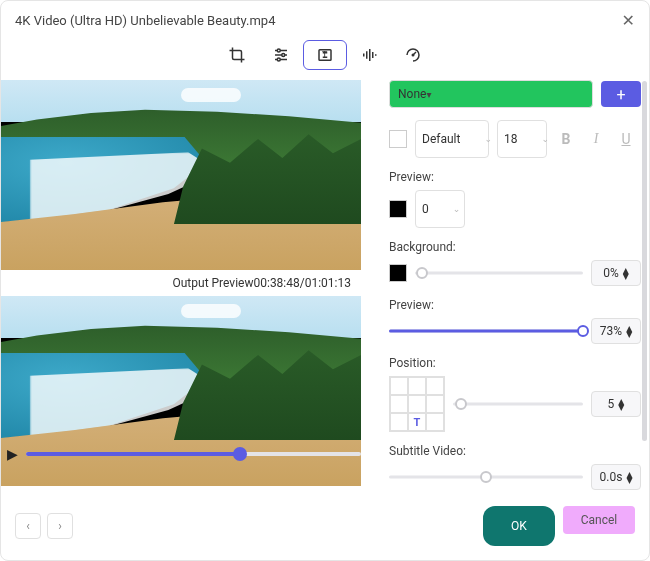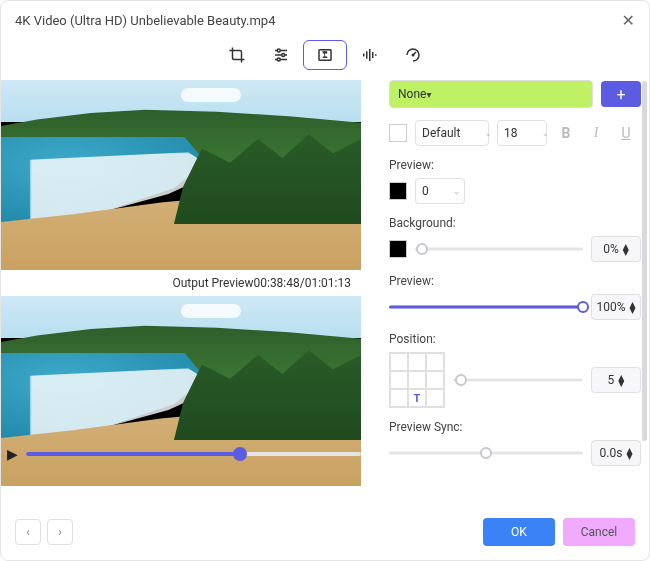--- a/index.html
+++ b/index.html
@@ -22,46 +22,46 @@
 .sand{position:absolute;bottom:0;left:0;right:0;height:42%;background:linear-gradient(#d4b07a,#c9a260);clip-path:polygon(0 40%,20% 30%,45% 15%,70% 5%,100% 0,100% 100%,0 100%)}
 .palms{position:absolute;top:26%;right:0;width:52%;height:50%;background:linear-gradient(#2a5c28,#1f4a1f);clip-path:polygon(5% 60%,15% 20%,30% 35%,45% 10%,58% 30%,72% 5%,85% 25%,100% 10%,100% 100%,0 100%)}
 .cloud{position:absolute;top:4%;left:50%;width:60px;height:14px;background:rgba(255,255,255,.8);border-radius:10px}
 .preview-row{display:flex;justify-content:flex-end;padding:6px 10px 6px 4px;color:#555;width:360px}
 .right{flex:1;padding:0 8px 0 18px;overflow-y:auto}
 .right::-webkit-scrollbar{width:6px}
 .right::-webkit-scrollbar-thumb{background:#d0d0d0;border-radius:3px}
 .field{margin-bottom:12px}
 .label{color:#444;margin-bottom:6px;display:block}
 .row{display:flex;align-items:center;gap:8px}
-.select{flex:1;height:28px;border:1px solid #ddd;border-radius:4px;background:#bef264;display:flex;align-items:center;padding:0 8px;cursor:pointer}
+.select{flex:1;height:28px;border:1px solid #ddd;border-radius:4px;background:#22c55e;display:flex;align-items:center;padding:0 8px;cursor:pointer}
 .select .chev{font-size:10px;color:#444}
 .plus-btn{width:40px;height:26px;background:#5b5ce2;border-radius:4px;display:flex;align-items:center;justify-content:center;color:#fff;font-size:16px;cursor:pointer}
 .swatch{width:18px;height:18px;border:1px solid #ccc;background:#fff}
 .swatch.black{background:#000}
-.mini-select{height:26px;border:1px solid #e0e0e0;border-radius:4px;display:flex;align-items:center;padding:12px 6px;gap:24px;color:#999;cursor:pointer;background:#fff}
+.mini-select{height:26px;border:1px solid #e0e0e0;border-radius:4px;display:flex;align-items:center;padding:18px 6px;gap:24px;color:#999;cursor:pointer;background:#fff}
 .mini-select .chev{font-size:9px;color:#bbb}
 .fmt{width:22px;height:22px;display:flex;align-items:center;justify-content:center;color:#bbb;font-size:14px;cursor:pointer}
 .fmt.b{font-weight:700}
 .fmt.i{font-style:italic;font-family:serif}
 .fmt.u{text-decoration:underline}
 .slider-row{display:flex;align-items:center;gap:8px}
 .slider{flex:1;height:18px;position:relative}
 .track{position:absolute;top:50%;left:0;right:0;height:3px;background:#e4e4e8;border-radius:2px;transform:translateY(-50%)}
 .fill{position:absolute;top:50%;left:0;height:3px;background:#5b5ce2;border-radius:2px;transform:translateY(-50%)}
 .thumb{position:absolute;top:50%;width:12px;height:12px;background:#fff;border:2px solid #c8c8cc;border-radius:50%;transform:translate(-50%,-50%)}
 .spin{width:50px;height:26px;border:1px solid #e0e0e0;border-radius:4px;background:#f7f7f9;display:flex;align-items:center;justify-content:center;gap:4px;font-size:11px;color:#888}
 .spin .arrows{display:flex;flex-direction:column;font-size:7px;line-height:6px;color:#bbb}
 .pos-grid{display:grid;grid-template-columns:repeat(3,18px);grid-template-rows:repeat(3,18px);gap:0;border:1px solid #e0e0e0}
 .pos-grid div{border:1px solid #e0e0e0}
 .pos-grid .sel{display:flex;align-items:center;justify-content:center;color:#5b5ce2;font-weight:700;font-size:11px}
 .footer{position:absolute;bottom:0;left:0;right:0;padding:8px 14px 14px 14px;display:flex;align-items:center;justify-content:space-between}
 .nav{display:flex;gap:6px}
 .nav .nbtn{width:26px;height:26px;border:1px solid #e0e0e0;border-radius:4px;display:flex;align-items:center;justify-content:center;color:#888;cursor:pointer;background:#fff}
 .actions{display:flex;gap:8px}
-.ok{width:72px;height:28px;background:#3b82f6;color:#fff;border-radius:4px;display:flex;align-items:center;justify-content:center;cursor:pointer}
+.ok{width:72px;height:40px;background:#0f766e;color:#fff;border-radius:12px;display:flex;align-items:center;justify-content:center;cursor:pointer}
 .cancel{width:72px;height:28px;background:#f0abfc;color:#555;border-radius:4px;display:flex;align-items:center;justify-content:center;cursor:pointer}
 .player{position:absolute;bottom:48px;left:0;width:372px;display:flex;align-items:center;gap:8px;padding:0 12px 0 6px}
 .play{font-size:14px;color:#222;cursor:pointer}
 .pslider{flex:1;height:16px;position:relative}
 .ptrack{position:absolute;top:50%;left:0;right:0;height:4px;background:#e4e4e8;border-radius:2px;transform:translateY(-50%)}
 .pfill{position:absolute;top:50%;left:0;height:4px;background:#5b5ce2;border-radius:2px;transform:translateY(-50%);width:64%}
 .pthumb{position:absolute;top:50%;left:64%;width:14px;height:14px;background:#5b5ce2;border-radius:50%;transform:translate(-50%,-50%)}
 .scrollbar-fake{position:absolute;right:2px;top:80px;width:5px;height:360px;background:#d9d9dd;border-radius:3px}
 </style>
 </head>
@@ -210,21 +210,21 @@
 
     <div class="field">
       <span class="label">Preview:</span>
       <div class="slider-row">
         <div class="slider">
             <div class="track"></div>
             <div class="fill" style="width:100%"></div>
             <div class="thumb" style="left:100%;border-color:#5b5ce2"></div>
           </div>
         <div class="spin">
-            <span>100%</span>
+            <span>73%</span>
             <span class="arrows">
               <span>▴</span>
               <span>▾</span>
             </span>
           </div>
       </div>
     </div>
 
     <div class="field">
       <span class="label">Position:</span>
@@ -248,21 +248,21 @@
             <span>5</span>
             <span class="arrows">
               <span>▴</span>
               <span>▾</span>
             </span>
           </div>
       </div>
     </div>
 
     <div class="field">
-      <span class="label">Preview Sync:</span>
+      <span class="label">Subtitle Video:</span>
       <div class="slider-row">
         <div class="slider">
             <div class="track"></div>
             <div class="thumb" style="left:50%"></div>
           </div>
         <div class="spin">
             <span>0.0s</span>
             <span class="arrows">
               <span>▴</span>
               <span>▾</span>

